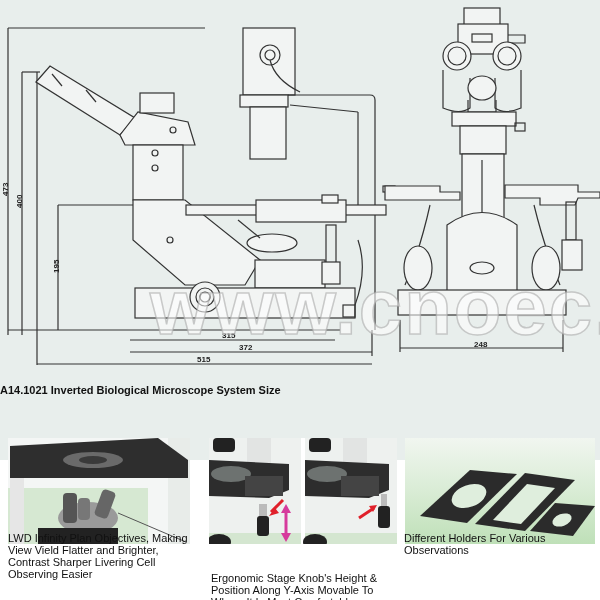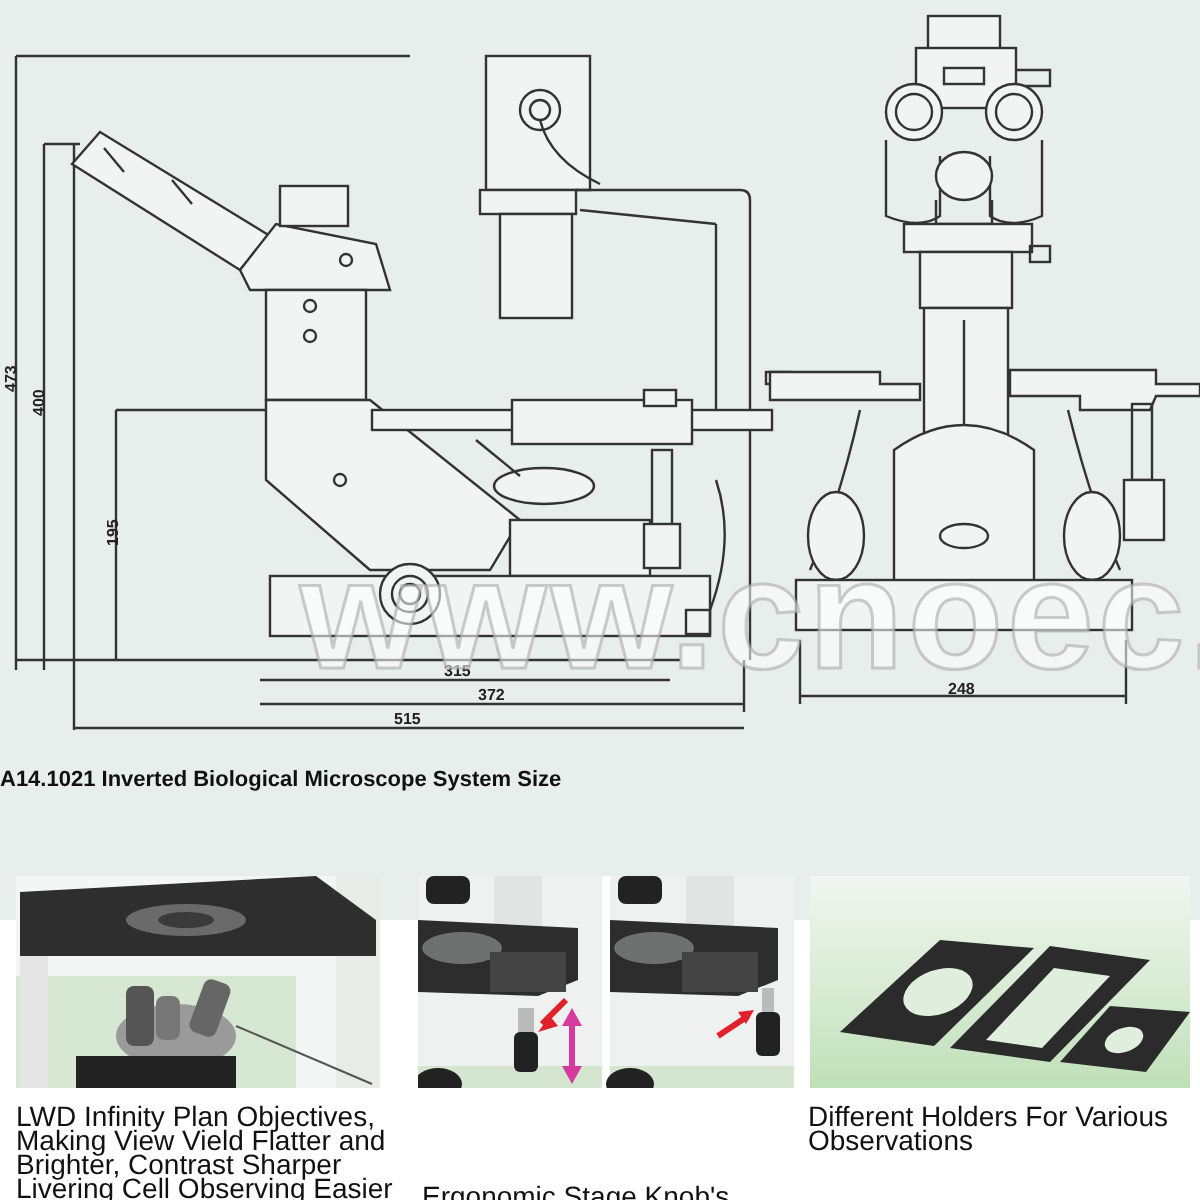--- a/index.html
+++ b/index.html
@@ -8,21 +8,21 @@
   .drawing-panel { position: absolute; left: 0; top: 0; width: 600px; height: 460px; background: #e8eeec; }
   .drawing-panel svg { position: absolute; left: 0; top: 0; }
   .dim-label { position: absolute; font-size: 8px; font-weight: bold; color: #222; font-family: "Liberation Sans", sans-serif; }
   .dim-vert { transform: rotate(-90deg); transform-origin: left top; }
   .watermark { position: absolute; left: 150px; top: 262px; font-size: 78px; font-weight: bold; color: rgba(255,255,255,0.55);
                -webkit-text-stroke: 1.5px rgba(170,170,170,0.6); letter-spacing: 2px; white-space: nowrap;
                font-family: "Liberation Sans", sans-serif; pointer-events: none; }
   .main-caption { position: absolute; left: 0; width: 600px; top: 384px; text-align: left; font-size: 11px; font-weight: bold; color: #111; }
   .photo { position: absolute; top: 438px; height: 106px; overflow: hidden; }
   .photo svg { display: block; }
-  .caption { position: absolute; top: 552px; font-size: 14px; line-height: 12px; color: #111; }
+  .caption { position: absolute; top: 532px; font-size: 11px; line-height: 12px; color: #111; }
 </style>
 </head>
 <body>
 
 <div class="drawing-panel">
   <svg width="600" height="372" viewBox="0 0 600 372" fill="none" stroke="#333" stroke-width="1.2">
 
     <line x1="8" y1="28" x2="8" y2="335"></line>
     <line x1="8" y1="28" x2="205" y2="28"></line>
 

